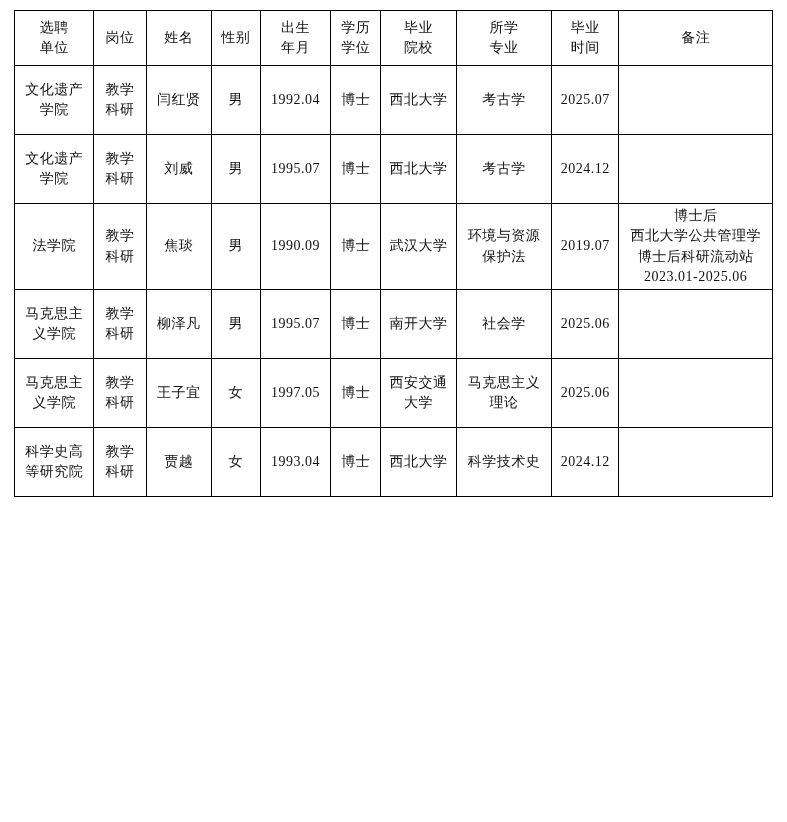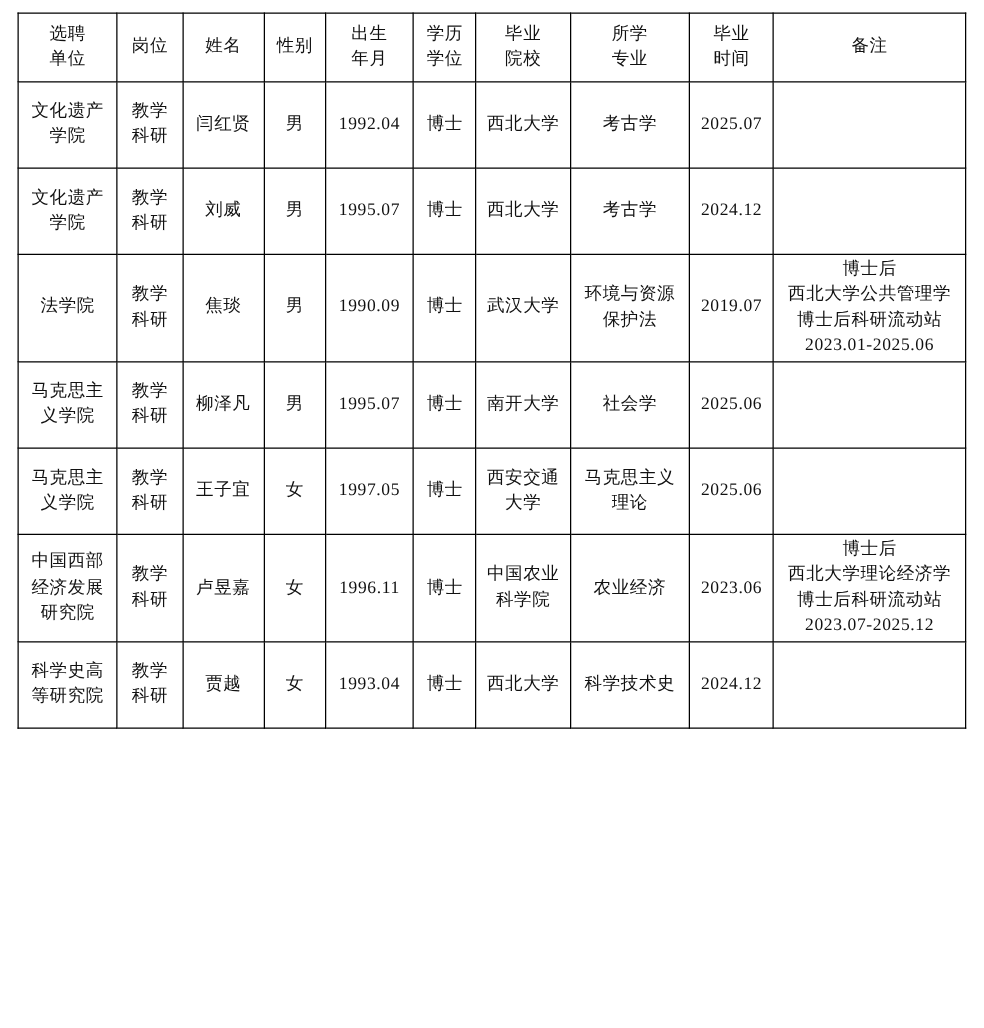--- a/index.html
+++ b/index.html
@@ -149,39 +149,20 @@
           <td>1997.05</td>
           <td>博士</td>
           <td>西安交通
 大学</td>
           <td>马克思主义
 理论</td>
           <td>2025.06</td>
           <td></td>
         </tr>
         <tr>
-          <td>中国西部
-经济发展
-研究院</td>
-          <td>教学
-科研</td>
-          <td>卢昱嘉</td>
-          <td>女</td>
-          <td>1996.11</td>
-          <td>博士</td>
-          <td>中国农业
-科学院</td>
-          <td>农业经济</td>
-          <td>2023.06</td>
-          <td>博士后
-西北大学理论经济学
-博士后科研流动站
-2023.07-2025.12</td>
-        </tr>
-        <tr>
           <td>科学史高
 等研究院</td>
           <td>教学
 科研</td>
           <td>贾越</td>
           <td>女</td>
           <td>1993.04</td>
           <td>博士</td>
           <td>西北大学</td>
           <td>科学技术史</td>

